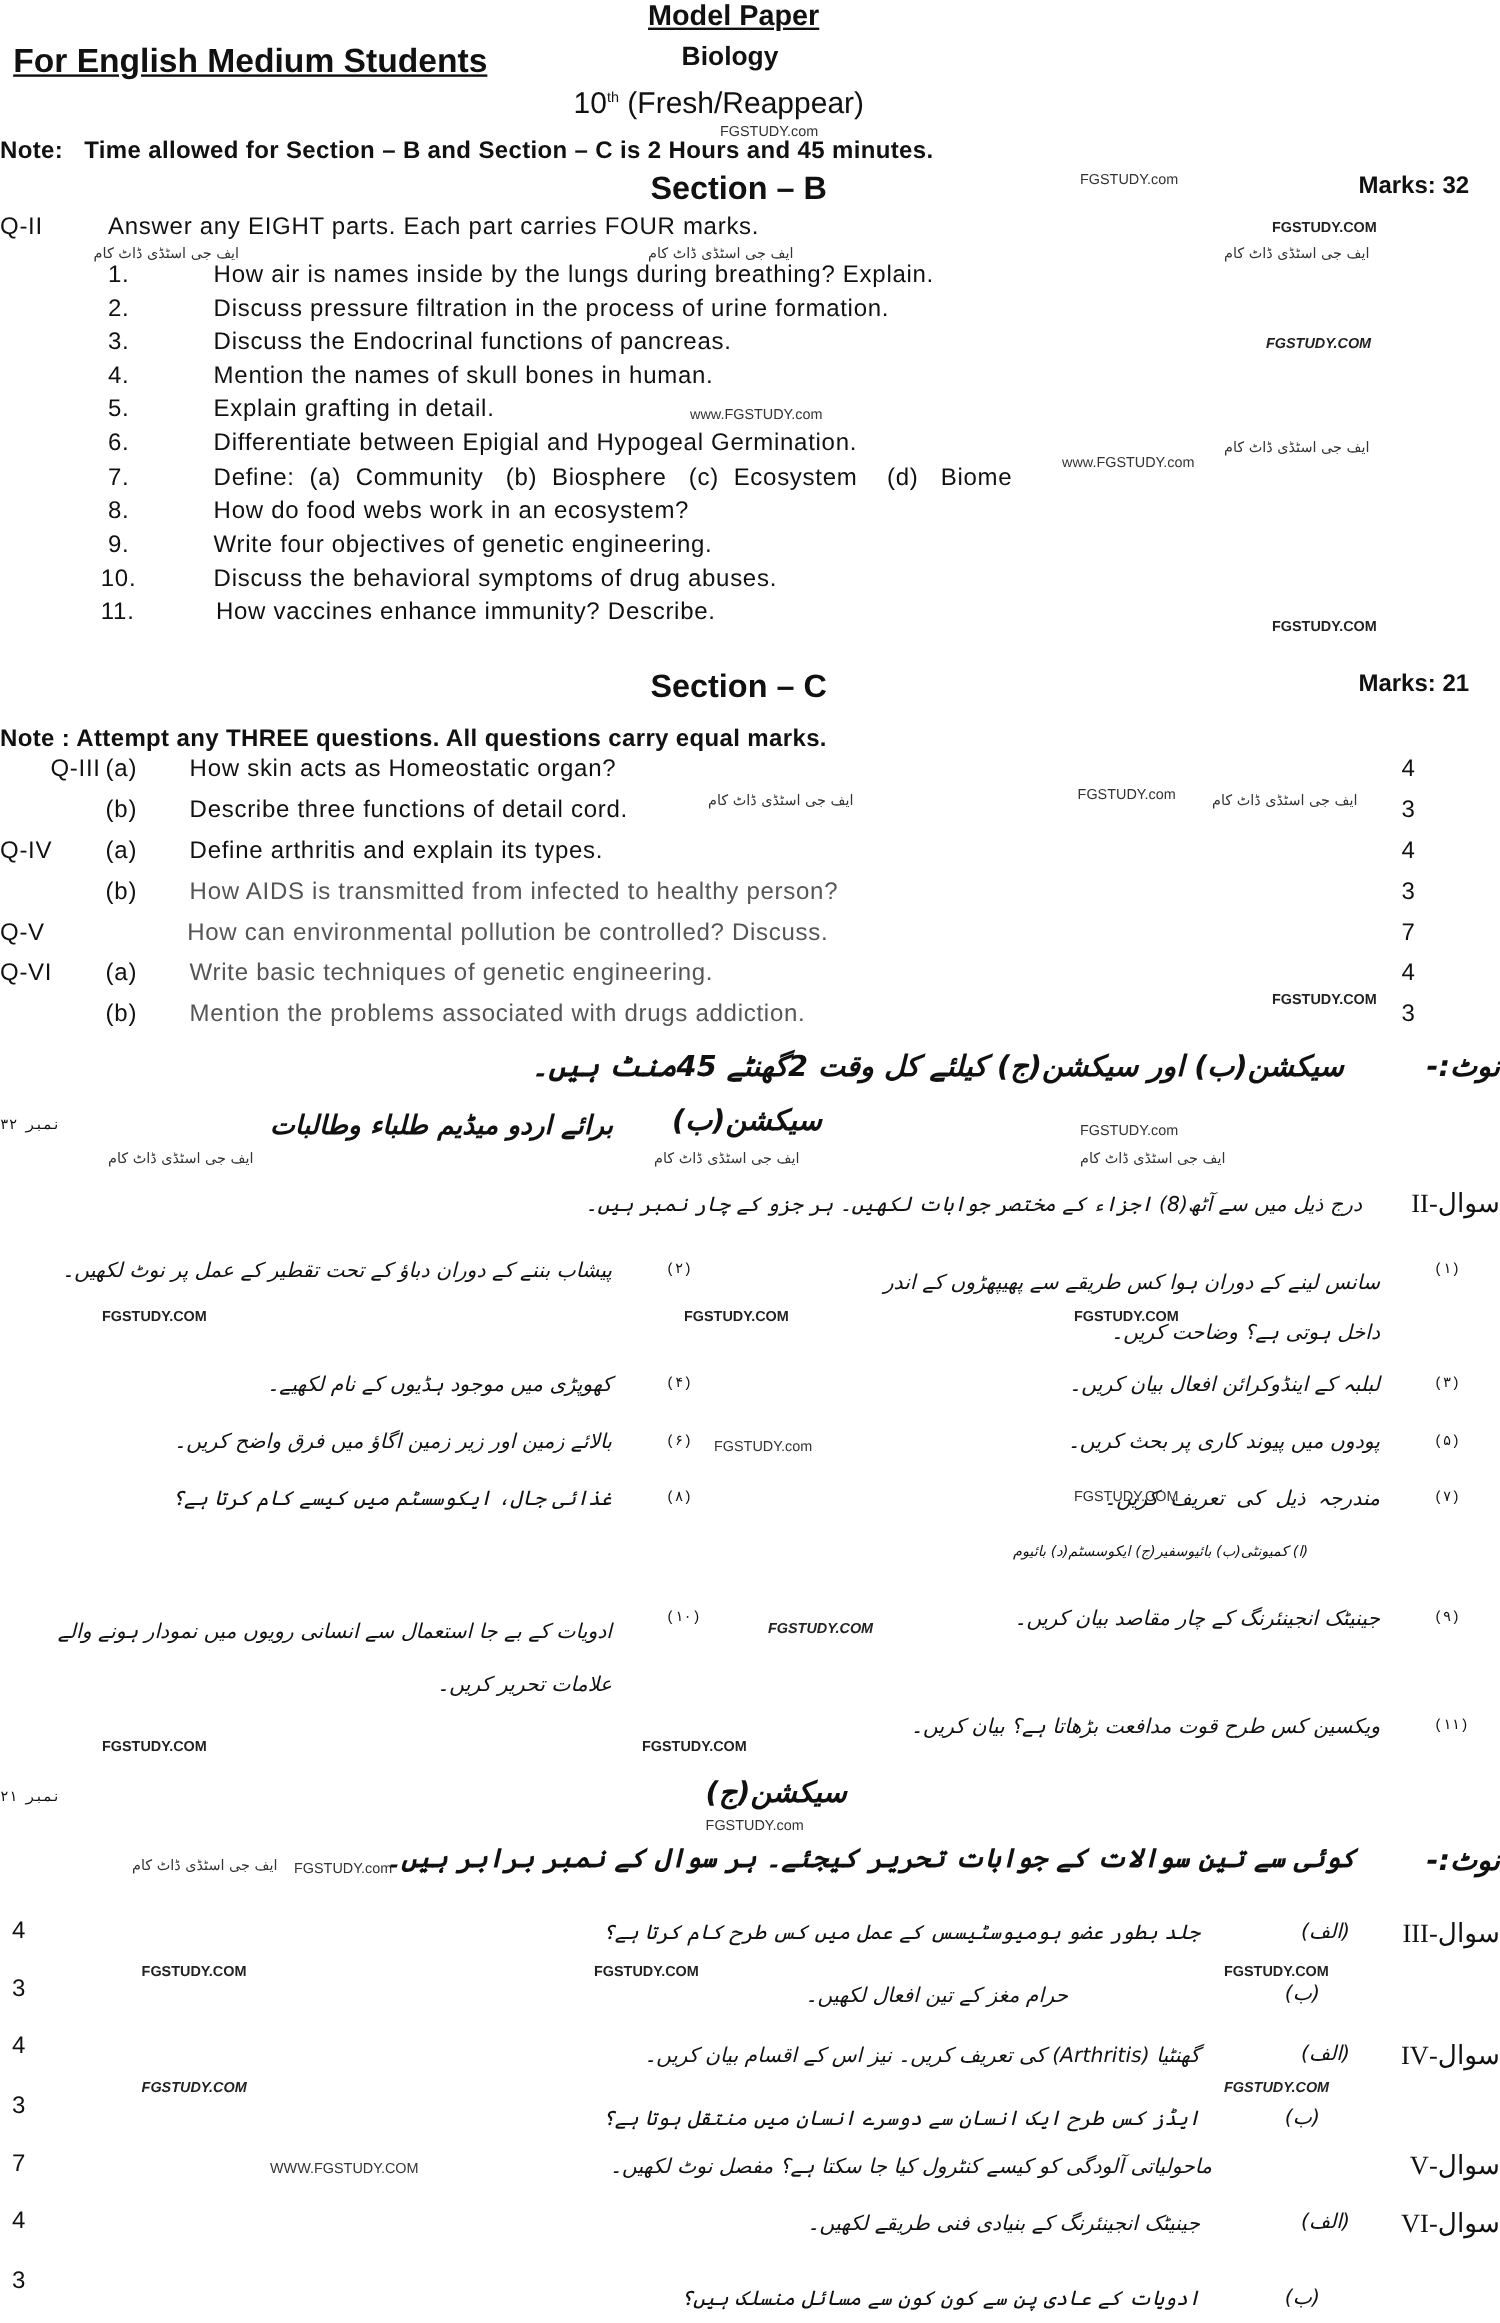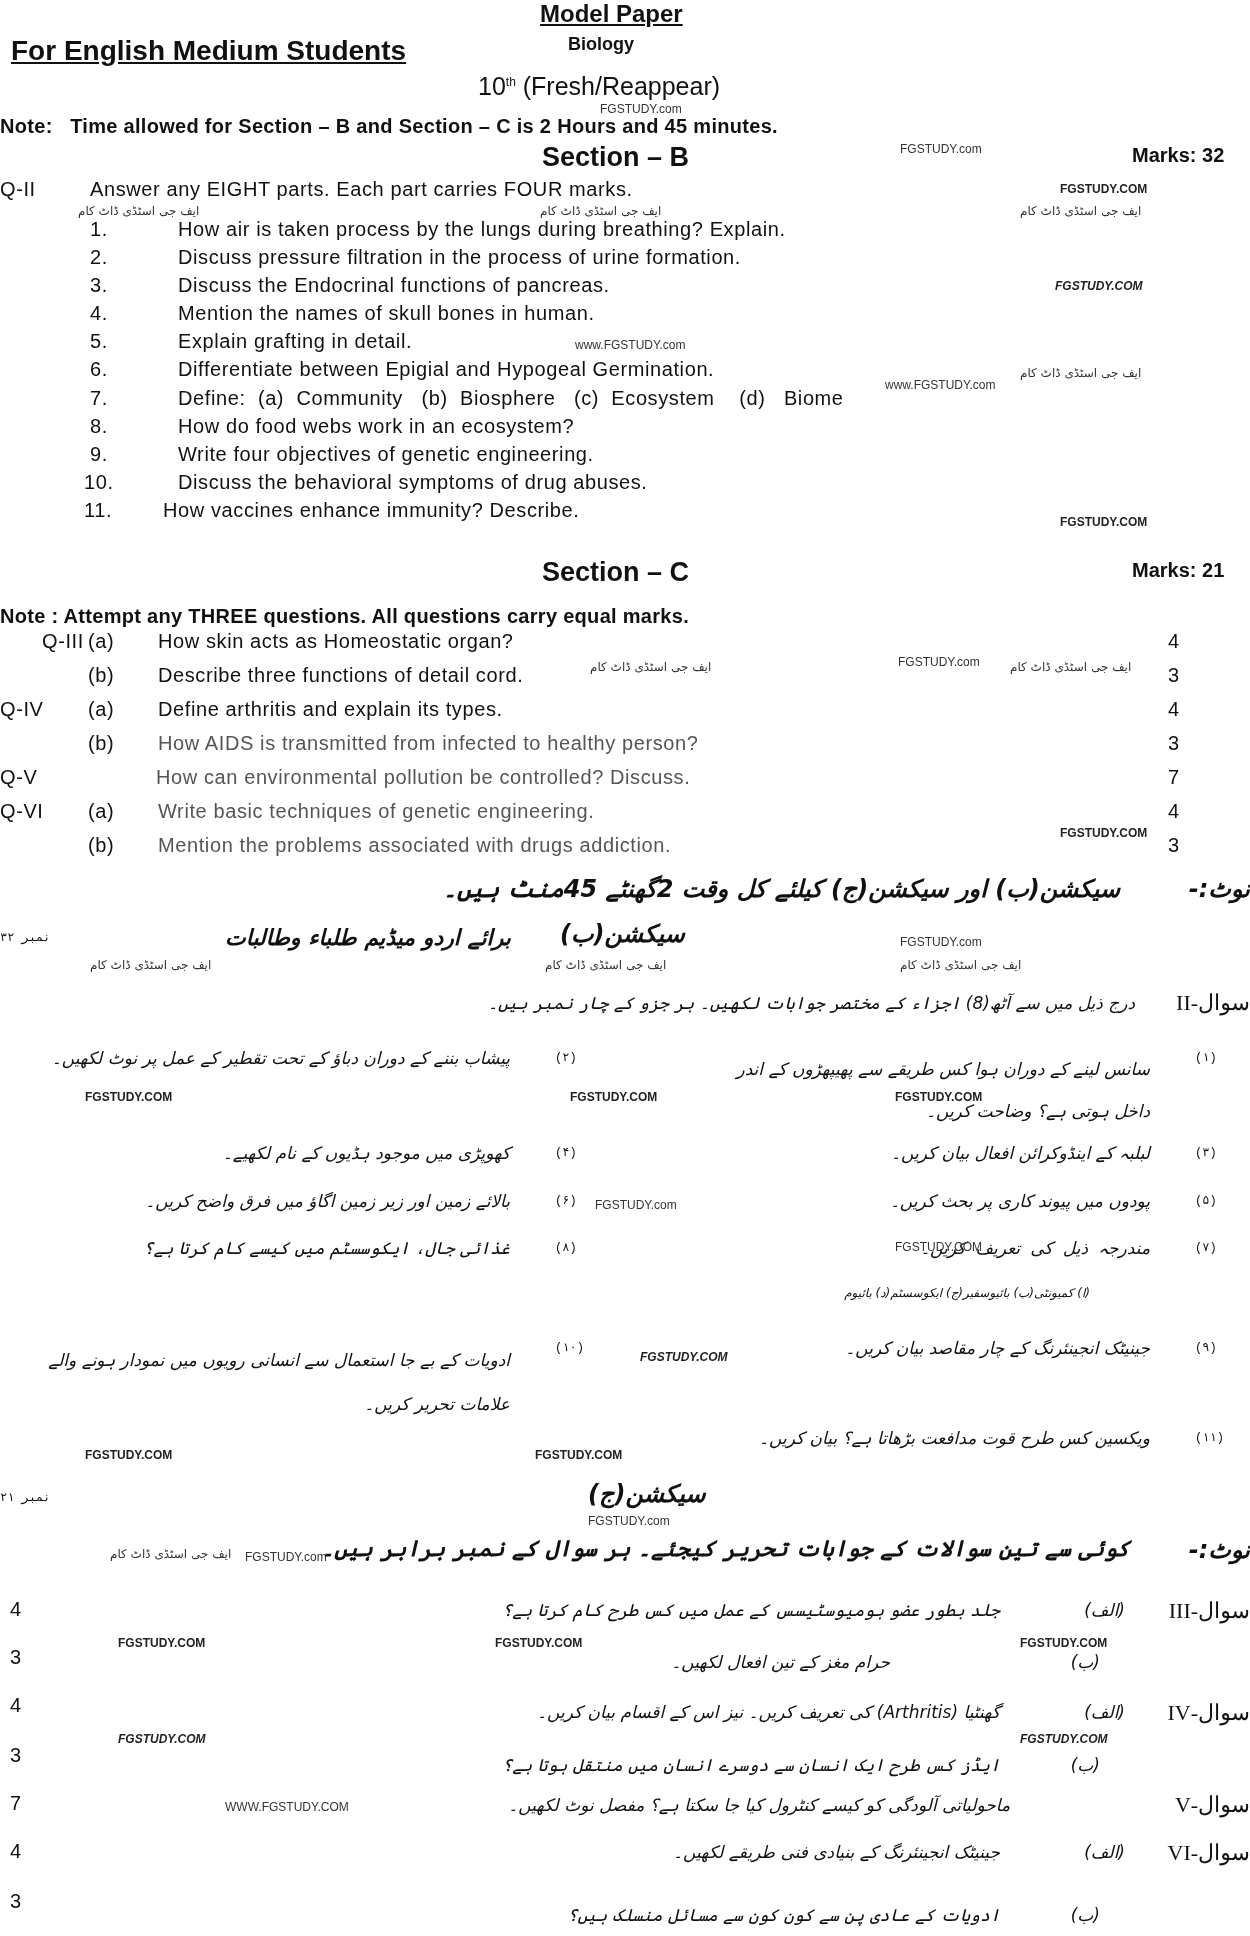--- a/index.html
+++ b/index.html
@@ -1,19 +1,19 @@
 <!DOCTYPE html>
 <html><head>
 <meta charset="utf-8">
 <style>
   html, body { margin:0; padding:0; background:#ffffff; }
   body { width:1250px; height:1936px; position:relative; overflow:hidden; color:#111; font-family:"Liberation Sans", sans-serif; }
   .abs { position:absolute; white-space:nowrap; }
   .title { font-weight:bold; font-size:24px; text-decoration:underline; }
-  .hdr-bold { font-weight:bold; font-size:18px; }
+  .hdr-bold { font-weight:bold; font-size:22px; }
   .sub { font-size:25px; }
   .note { font-weight:bold; font-size:20px; letter-spacing:0.3px; }
   .sec { font-weight:bold; font-size:27px; }
   .marks { font-weight:bold; font-size:20px; }
   .en { font-size:20px; letter-spacing:0.6px; }
   .grey { color:#555; }
   .wm { font-size:12px; color:#333; letter-spacing:0; }
   .wm-b { font-size:12px; font-weight:bold; color:#222; }
   .wm-bi { font-size:12px; font-weight:bold; font-style:italic; color:#222; }
   .wm-ur { font-size:12px; color:#333; direction:rtl; font-family:"DejaVu Sans", sans-serif; }
@@ -40,21 +40,21 @@
 
 <div class="abs en" style="left:0px; top:178px;">Q-II</div>
 <div class="abs en" style="left:90px; top:178px;">Answer any EIGHT parts. Each part carries FOUR marks.</div>
 <div class="abs wm-b" style="left:1060px; top:182px;">FGSTUDY.COM</div>
 <div class="abs wm-ur" style="left:1020px; top:204px;">ایف جی اسٹڈی ڈاٹ کام</div>
 <div class="abs wm-ur" style="left:78px; top:204px;">ایف جی اسٹڈی ڈاٹ کام</div>
 <div class="abs wm-ur" style="left:540px; top:204px;">ایف جی اسٹڈی ڈاٹ کام</div>
 
 <div>
   <div class="abs en" style="left:90px; top:218px;">1.</div>
-  <div class="abs en" style="left:178px; top:218px;">How air is taken process by the lungs during breathing? Explain.</div>
+  <div class="abs en" style="left:178px; top:218px;">How air is names inside by the lungs during breathing? Explain.</div>
   <div class="abs en" style="left:90px; top:246px;">2.</div>
   <div class="abs en" style="left:178px; top:246px;">Discuss pressure filtration in the process of urine formation.</div>
   <div class="abs en" style="left:90px; top:274px;">3.</div>
   <div class="abs en" style="left:178px; top:274px;">Discuss the Endocrinal functions of pancreas.</div>
   <div class="abs wm-bi" style="left:1055px; top:279px;">FGSTUDY.COM</div>
   <div class="abs en" style="left:90px; top:302px;">4.</div>
   <div class="abs en" style="left:178px; top:302px;">Mention the names of skull bones in human.</div>
   <div class="abs en" style="left:90px; top:330px;">5.</div>
   <div class="abs en" style="left:178px; top:330px;">Explain grafting in detail.</div>
   <div class="abs wm" style="left:575px; top:338px;">www.FGSTUDY.com</div>
@@ -64,21 +64,21 @@
   <div class="abs en" style="left:90px; top:387px;">7.</div>
   <div class="abs en" style="left:178px; top:387px; white-space:pre;">Define:  (a)  Community   (b)  Biosphere   (c)  Ecosystem    (d)   Biome</div>
   <div class="abs wm" style="left:885px; top:378px;">www.FGSTUDY.com</div>
   <div class="abs en" style="left:90px; top:415px;">8.</div>
   <div class="abs en" style="left:178px; top:415px;">How do food webs work in an ecosystem?</div>
   <div class="abs en" style="left:90px; top:443px;">9.</div>
   <div class="abs en" style="left:178px; top:443px;">Write four objectives of genetic engineering.</div>
   <div class="abs en" style="left:84px; top:471px;">10.</div>
   <div class="abs en" style="left:178px; top:471px;">Discuss the behavioral symptoms of drug abuses.</div>
   <div class="abs en" style="left:84px; top:499px;">11.</div>
-  <div class="abs en" style="left:163px; top:499px;">How vaccines enhance immunity? Describe.</div>
+  <div class="abs en" style="left:180px; top:499px;">How vaccines enhance immunity? Describe.</div>
   <div class="abs wm-b" style="left:1060px; top:515px;">FGSTUDY.COM</div>
 </div>
 
 <div class="abs sec" style="left:542px; top:557px;">Section – C</div>
 <div class="abs marks" style="left:1132px; top:559px;">Marks: 21</div>
 <div class="abs note" style="left:0px; top:593px;margin-top:12px;">Note : Attempt any THREE questions. All questions carry equal marks.</div>
 
 <div>
   <div class="abs en" style="left:0px; top:630px;margin-left:42px;">Q-III</div>
   <div class="abs en" style="left:88px; top:630px;">(a)</div>

